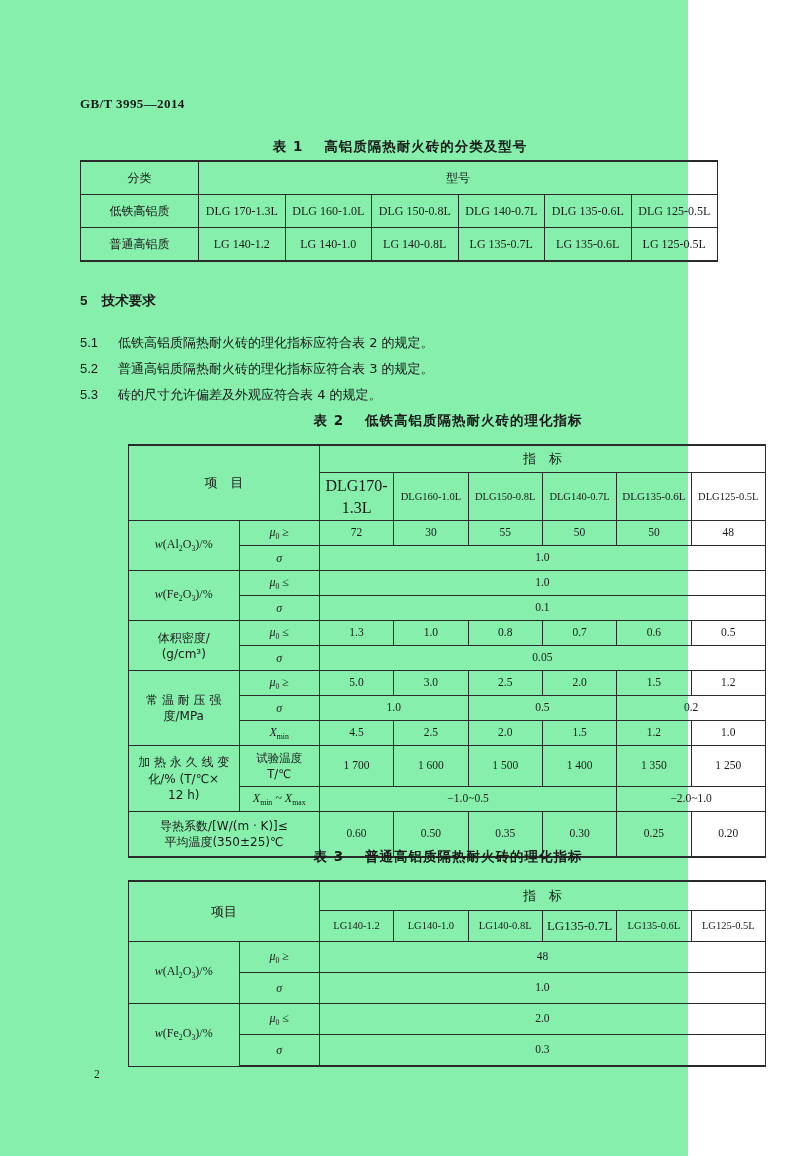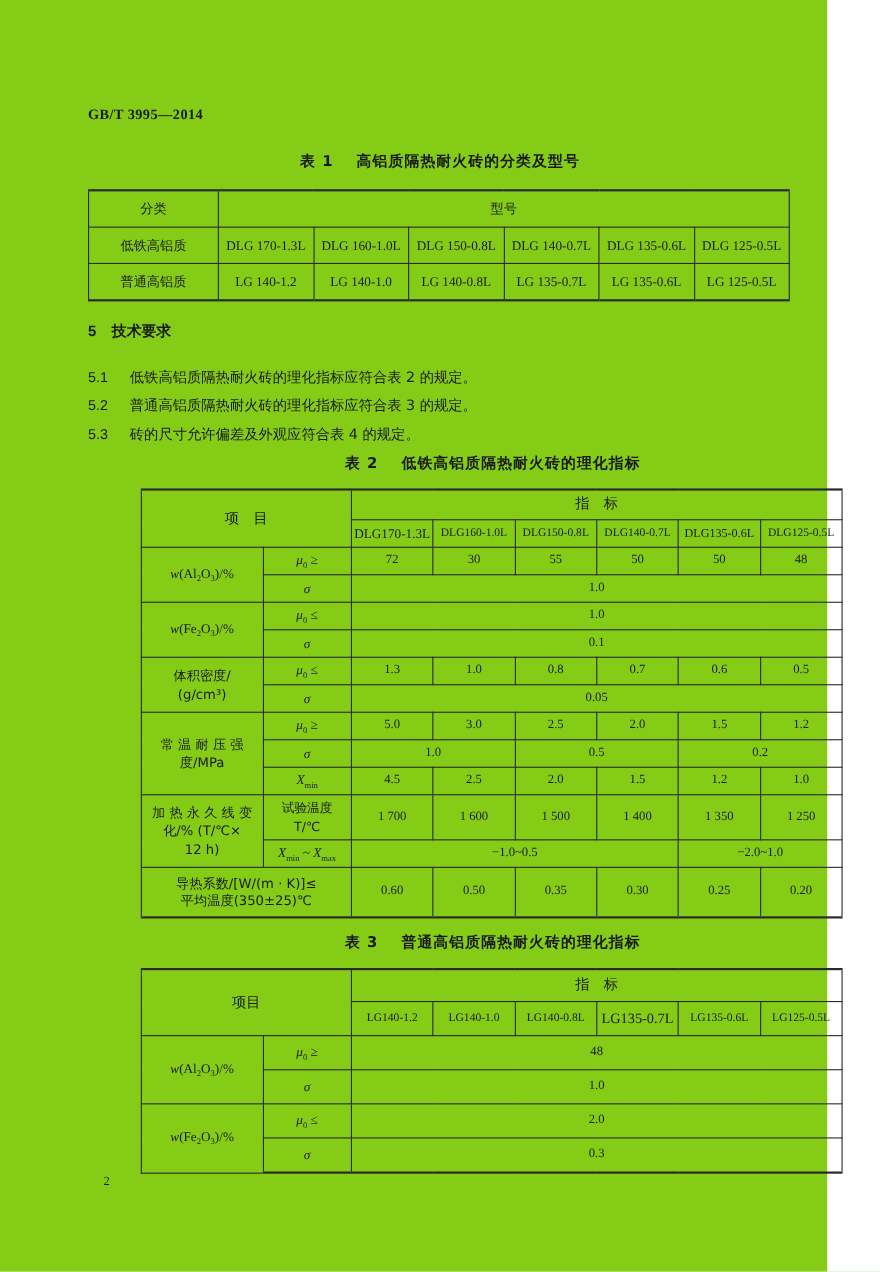--- a/index.html
+++ b/index.html
@@ -11,23 +11,23 @@
     width: 800px;
     height: 1156px;
     font-family: "Liberation Serif", "DejaVu Serif", serif;
     color: #1a1a1a;
     position: relative;
     overflow: hidden;
   }
   .page {
     position: absolute;
     left: 0; top: 0;
-    width: 752px;
+    width: 688px;
     height: 1156px;
-    background: #84cc16;
+    background: #86efac;
   }
   .header-code {
     position: absolute;
     left: 80px;
     top: 96px;
     font-size: 13px;
     font-weight: bold;
     letter-spacing: 0.4px;
     font-family: "Liberation Serif", serif;
   }
@@ -54,21 +54,21 @@
     padding: 2px 2px;
     line-height: 1.35;
   }
   table.doc .thick-top { border-top-width: 2px; }
   table.doc .thick-bot { border-bottom-width: 2px; }
   .cjk { font-family: "DejaVu Sans", sans-serif; }
   .lft { text-align: left; padding-left: 8px; }
 
   
   #table1-wrap { position: absolute; left: 80px; top: 138px; width: 640px; }
-  #table1-wrap .tbl-caption { margin-bottom: 16px; }
+  #table1-wrap .tbl-caption { margin-bottom: 4px; }
   #table1 { width: 638px; }
   #table1 td { height: 28px; font-size: 12px; }
   #table1 .c0 { width: 113px; margin-left: 17px; }
 
   
   .sec-head {
     position: absolute;
     left: 80px;
     font-size: 13.5px;
     font-weight: bold;
@@ -187,21 +187,21 @@
           <col class="w-mod">
           <col class="w-mod">
       </colgroup>
       <tbody>
 
         <tr>
           <td class="cjk thick-top" colspan="2" rowspan="2" style="height:46px;font-size:13px">项　目</td>
           <td class="cjk thick-top" colspan="6" style="height:22px;font-size:13px">指　标</td>
         </tr>
         <tr>
-          <td style="font-size:12px">DLG170-1.3L</td>
+          <td style="font-size:16px">DLG170-1.3L</td>
           <td style="font-size:10.5px">DLG160-1.0L</td>
           <td style="font-size:10.5px">DLG150-0.8L</td>
           <td style="font-size:10.5px">DLG140-0.7L</td>
           <td style="font-size:11px">DLG135-0.6L</td>
           <td style="font-size:10.5px">DLG125-0.5L</td>
         </tr>
 
         <tr>
           <td class="itemlabel" rowspan="2"><span class="sym">w</span>(Al<sub>2</sub>O<sub>3</sub>)/%</td>
           <td class="lft sym">μ<sub>0</sub> ≥</td>

